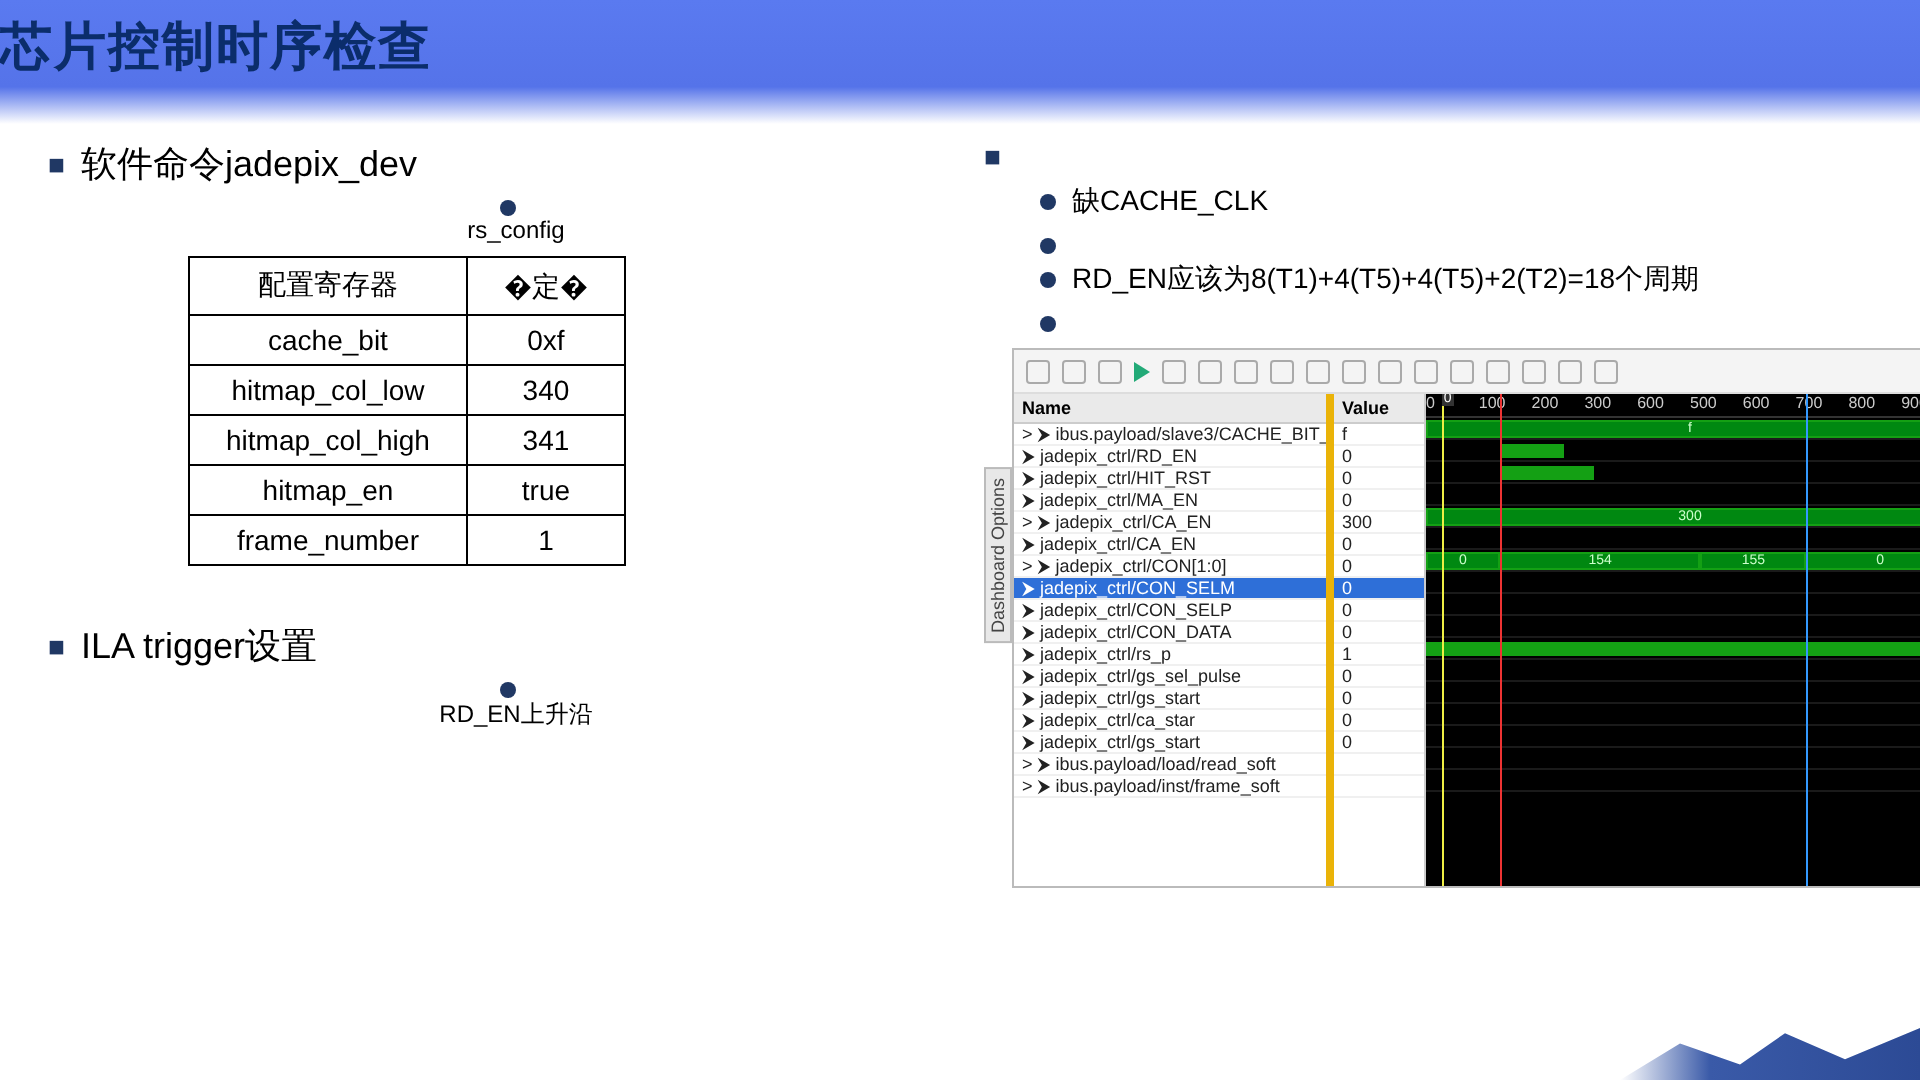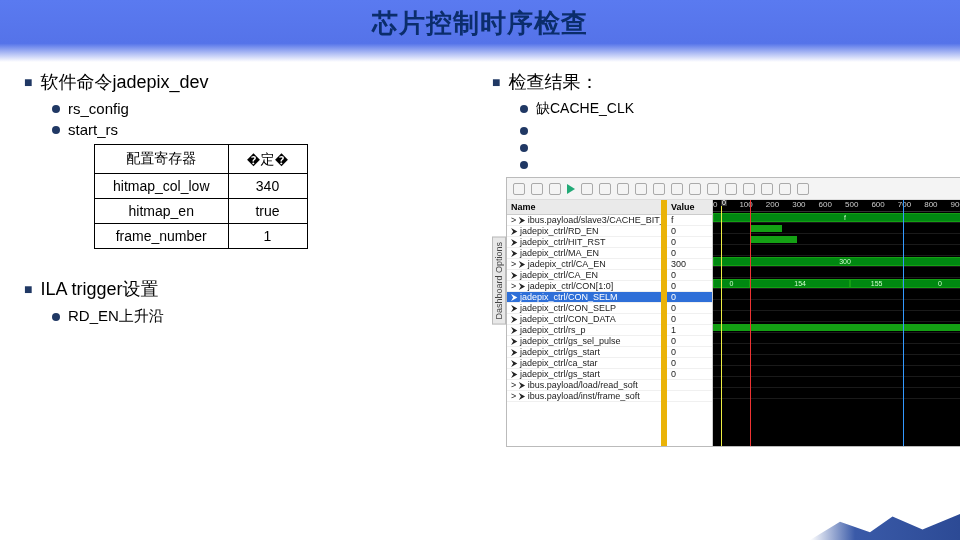--- a/index.html
+++ b/index.html
@@ -6,40 +6,40 @@
   body {
     width: 960px; height: 540px;
     font-family: "Microsoft YaHei", Arial, sans-serif;
     background: #fff;
     overflow: hidden;
     position: relative;
   }
   .header {
     height: 62px;
     background: linear-gradient(180deg,#5a7af0 0%,#5573e9 70%,#fff 100%);
-    text-align: center;
+    text-align: left;
     padding-top: 6px;
   }
   .header h1 {
     color: #0b2d6b;
     font-size: 26px;
     font-weight: 700;
     letter-spacing: 1px;
   }
   .content {
     display: flex;
     padding: 8px 24px 0 24px;
     gap: 28px;
   }
   .col-left { flex: 0 0 440px; }
   .col-right { flex: 1 1 auto; }
 
   .h2 { font-size: 18px; font-weight: 400; margin-bottom: 6px; display:flex; align-items:center; }
   .h2 .sq { color:#203864; font-size:14px; margin-right:8px; }
-  .h3 { font-size: 15px; margin: 4px 0 2px 28px; display:flex; align-items:center; }
+  .h3 { font-size: 12px; margin: 4px 0 2px 28px; display:flex; align-items:center;flex-direction:column; }
   .h3 .dot { width:8px;height:8px;border-radius:50%;background:#203864;display:inline-block;margin-right:8px; }
 
   table.reg {
     border-collapse: collapse;
     margin: 6px 0 28px 70px;
     font-size: 14px;
   }
   table.reg th, table.reg td {
     border: 1px solid #000;
     padding: 4px 18px;
@@ -63,21 +63,21 @@
   .ila-toolbar {
     height:22px; background:#f4f4f4; border-bottom:1px solid #ddd;
     display:flex; align-items:center; gap:6px; padding:0 6px;
     color:#444;
   }
   .ila-toolbar span { display:inline-block; }
   .ila-toolbar .icon { width:12px;height:12px;border:1px solid #aaa;border-radius:2px; }
   .ila-toolbar .play { width:0;height:0;border-left:8px solid #2a7;border-top:5px solid transparent;border-bottom:5px solid transparent; }
 
   .ila-body { flex:1; display:flex; overflow:hidden; }
-  .sig-col { width:160px; background:#fff; border-right:6px solid #eab308; }
+  .sig-col { width:160px; background:#fff; border-right:4px solid #eab308; }
   .val-col { width:46px; background:#fff; border-right:1px solid #ccc; }
   .wave-col { flex:1; background:#000; position:relative; }
 
   .sig-header, .val-header {
     background:#eaeaea; font-weight:bold; padding:2px 4px; border-bottom:1px solid #ccc;
   }
   .sig-row, .val-row {
     height:11px; line-height:11px; padding:0 4px; border-bottom:1px solid #f0f0f0;
     color:#222; white-space:nowrap; overflow:hidden;
   }
@@ -123,37 +123,41 @@
   <div class="col-left">
     <div class="h2">
       <span class="sq">■</span>
       <span>软件命令jadepix_dev</span>
     </div>
     <div id="cmd-list">
         <div class="h3">
           <span class="dot"></span>
           <span>rs_config</span>
         </div>
-        <div class="h3">
-          <span class="dot"></span>
-          <span>start_rs</span>
-        </div>
       </div>
 
     <table class="reg">
       <thead>
           <tr id="reg-head">
             <th>配置寄存器</th>
             <th>�定�</th>
           </tr>
         </thead>
       <tbody id="reg-body">
           <tr>
+            <td>cache_bit</td>
+            <td>0xf</td>
+          </tr>
+          <tr>
             <td>hitmap_col_low</td>
             <td>340</td>
+          </tr>
+          <tr>
+            <td>hitmap_col_high</td>
+            <td>341</td>
           </tr>
           <tr>
             <td>hitmap_en</td>
             <td>true</td>
           </tr>
           <tr>
             <td>frame_number</td>
             <td>1</td>
           </tr>
         </tbody>
@@ -167,32 +171,32 @@
         <div class="h3">
           <span class="dot"></span>
           <span>RD_EN上升沿</span>
         </div>
       </div>
   </div>
 
   <div class="col-right">
     <div class="h2">
       <span class="sq">■</span>
-      <span>检查结果：</span>
     </div>
     <ul class="results" id="results-list">
         <li>
           <span class="dot"></span>
           <span>缺CACHE_CLK</span>
         </li>
         <li>
           <span class="dot"></span>
         </li>
         <li>
           <span class="dot"></span>
+          <span>RD_EN应该为8(T1)+4(T5)+4(T5)+2(T2)=18个周期</span>
         </li>
         <li>
           <span class="dot"></span>
         </li>
       </ul>
 
     <div class="ila-wrap">
       <div class="ila-side-tab">Dashboard Options</div>
       <div class="ila">
         <div class="ila-toolbar" id="ila-toolbar">

